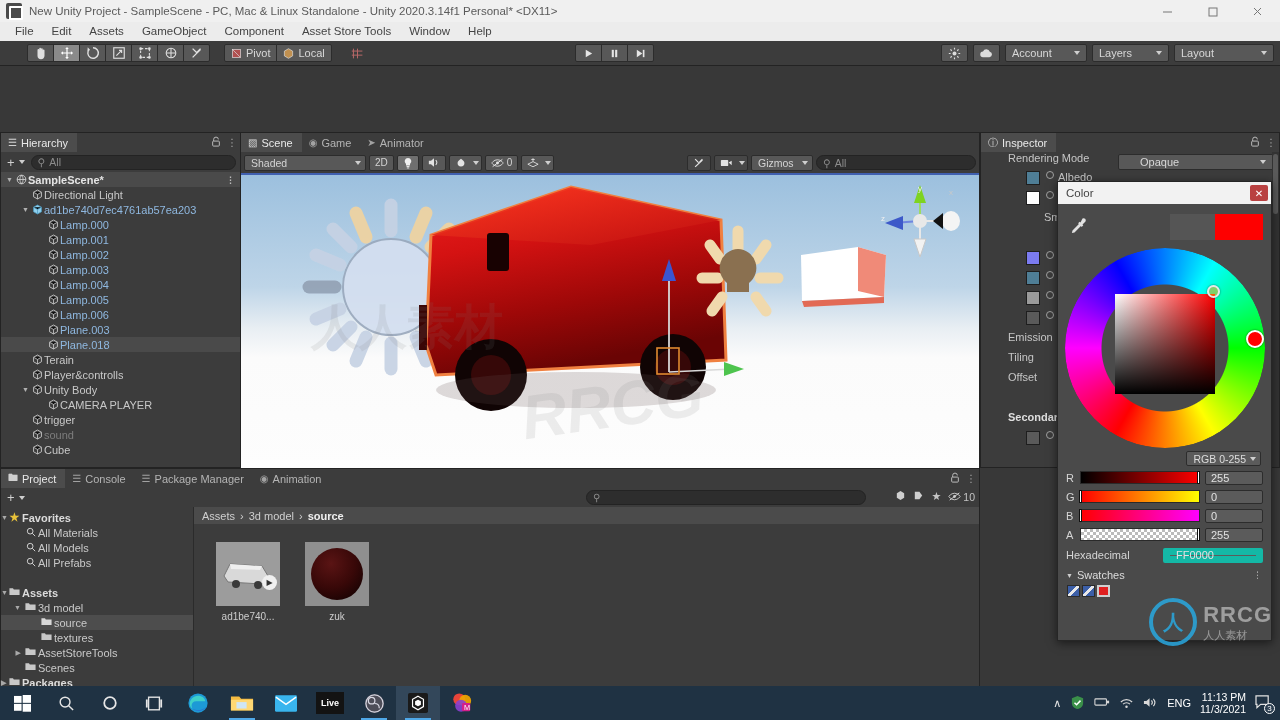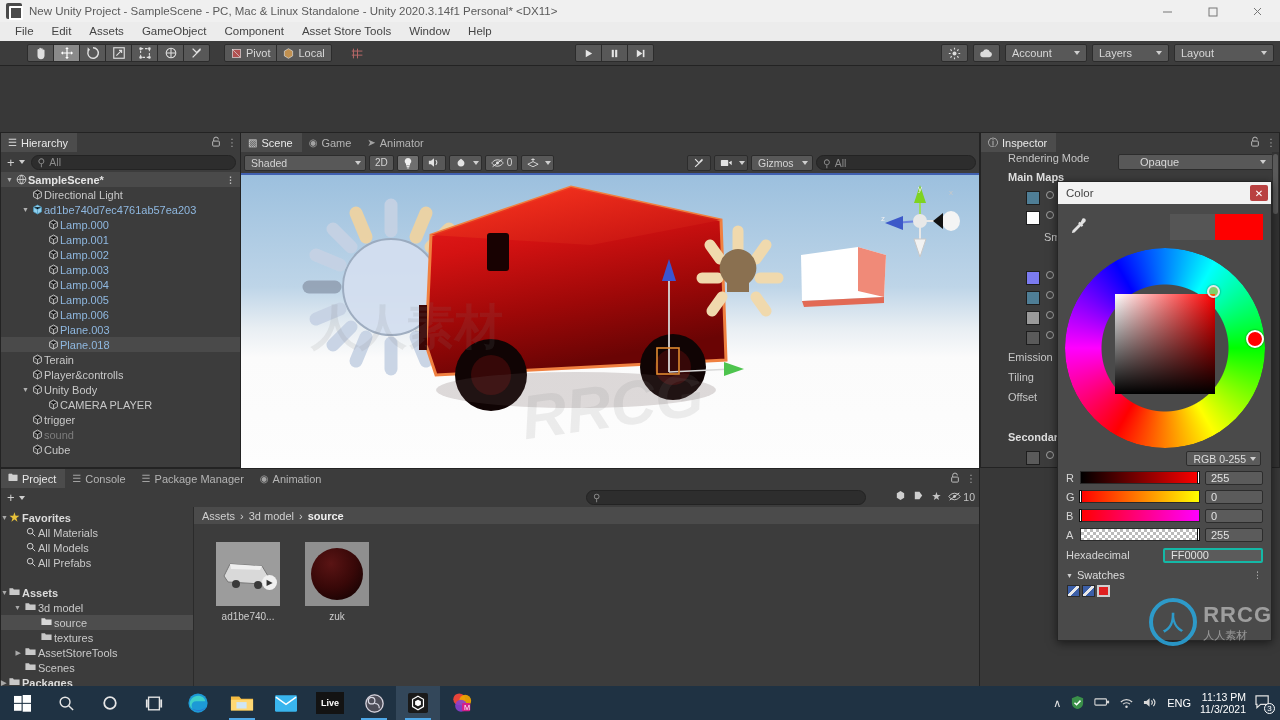--- a/index.html
+++ b/index.html
@@ -173,21 +173,21 @@
   .rgbmode .dd2{height:15px;background:#5b5b5b;border:1px solid #2c2c2c;border-radius:2px;
     display:flex;align-items:center;padding:0 4px 0 6px;font-size:10.5px;color:#ddd;}
   .chanrow{display:flex;align-items:center;height:19px;padding:0 8px;gap:5px;}
   .chanrow .cl{width:9px;font-size:11px;color:#d5d5d5;}
   .chanbar{flex:1;height:13px;position:relative;border:1px solid #2a2a2a;}
   .chanbar .knob{position:absolute;top:-1px;width:3px;height:13px;background:#fff;border:1px solid #111;}
   .chanval{width:58px;height:14px;background:#5b5b5b;border:1px solid #2c2c2c;border-radius:2px;
     display:flex;align-items:center;padding-left:5px;font-size:11px;color:#e2e2e2;}
   .hexrow{display:flex;align-items:center;height:22px;padding:0 8px;gap:8px;}
   .hexrow .hl{flex:1;font-size:11px;color:#d5d5d5;}
-  .hexval{width:100px;height:15px;background:#5b5b5b;border:2px solid #14b8a6;border-radius:2px;
+  .hexval{width:100px;height:15px;background:#5b5b5b;border:7px solid #14b8a6;border-radius:2px;
     display:flex;align-items:center;padding-left:6px;font-size:11px;color:#e2e2e2;}
   .swrow{display:flex;align-items:center;height:18px;padding:0 8px;position:relative;}
   .swrow .ar{font-size:7px;margin-right:4px;color:#ccc;}
   .swrow .sl{font-size:11px;color:#dcdcdc;}
   .swrow .dots{position:absolute;right:9px;font-size:9px;color:#c8c8c8;}
   .swatches{display:flex;gap:2px;padding:1px 0 0 9px;}
   .sw{width:13px;height:12px;border:1px solid #2b2b2b;}
 
   
   .taskbar{position:absolute;left:0;bottom:0;width:1280px;height:34px;background:#1f3243;display:flex;align-items:center;}
@@ -782,23 +782,20 @@
       </div>
       <div class="insp-body">
         <div class="irow" style="position:relative;height:19px">
           <span>Rendering Mode</span>
           <div class="rend-dd">
             <span>Opaque</span>
             <i class="caret"></i>
           </div>
         </div>
         <div id="insp-rows">
-            <div class="irow bold">
-              <span>Main Maps</span>
-            </div>
             <div class="irow">
               <span class="indent"></span>
               <span class="swatchbox" style="background:#4f7e96"></span>
               <span class="radio"></span>
               <span>Albedo</span>
             </div>
             <div class="irow">
               <span class="indent"></span>
               <span class="swatchbox" style="background:#ffffff"></span>
               <span class="radio"></span>

